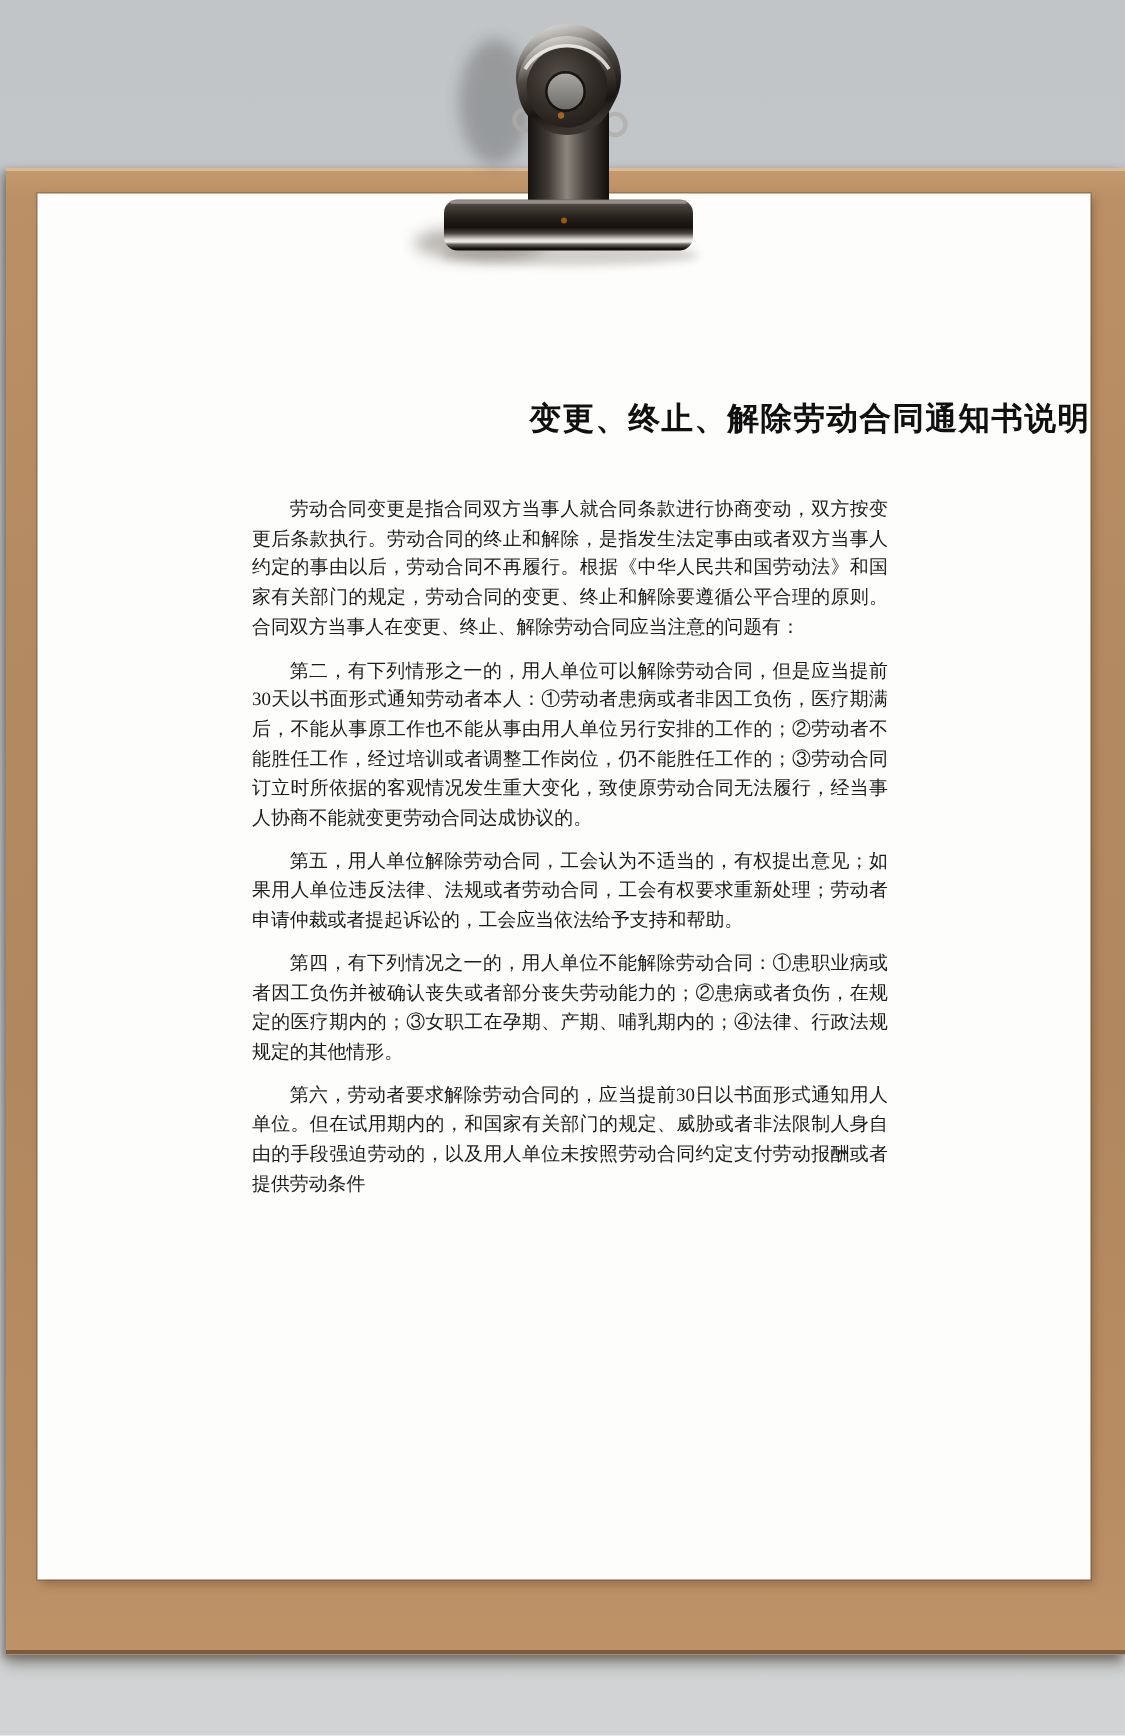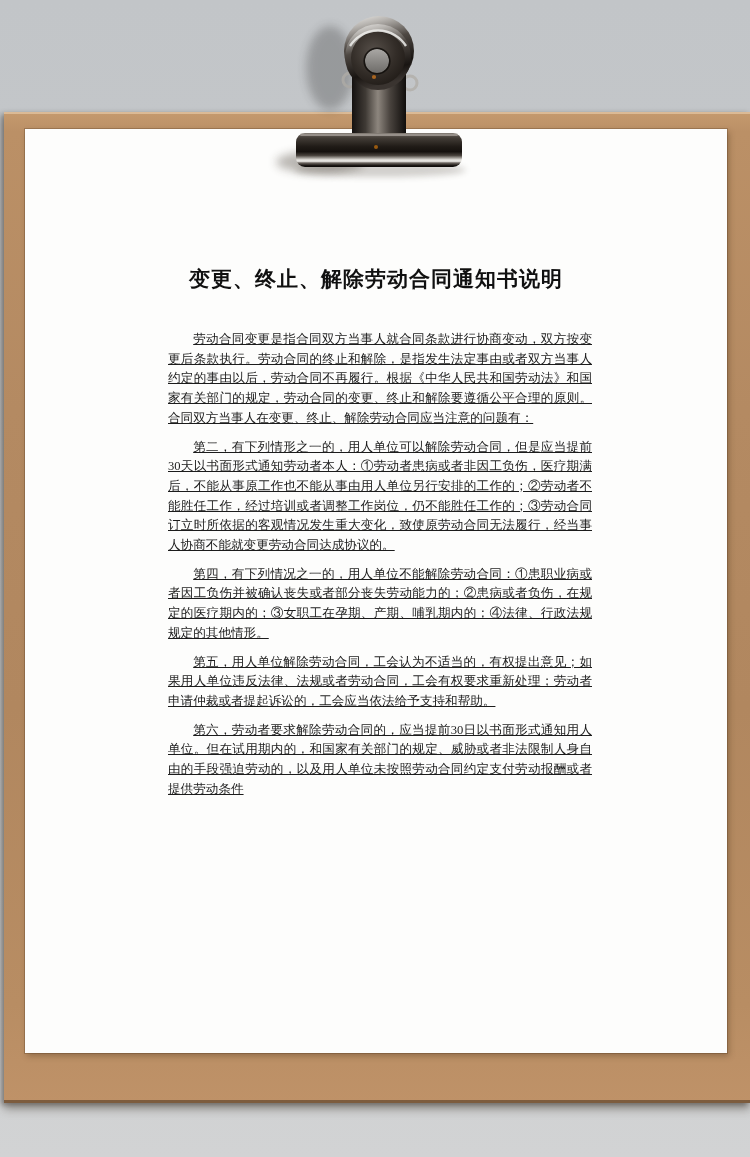--- a/index.html
+++ b/index.html
@@ -17,45 +17,45 @@
   }
   .board::before{content:"";position:absolute;top:0;left:0;right:0;height:2px;background:rgba(255,235,210,.4);}
   .board::after{content:"";position:absolute;bottom:0;left:0;right:0;height:3px;background:rgba(60,38,20,.5);}
   
   .paper{
     position:absolute;left:25px;top:129px;width:702px;height:924px;z-index:2;
     background:#fdfdfc;
     box-shadow:0 0 0 1px rgba(80,55,30,.28), 2px 3px 6px rgba(70,45,22,.35);
   }
   .doc-title{
-    margin:136px 0 0;text-align:center;
+    margin:136px 0 0;text-align:right;
     font-size:21px;font-weight:bold;letter-spacing:1px;color:#101010;
   }
   .doc-body{width:424px;margin:37px 134px 0 143px;}
   .doc-body p{
     margin:0 0 9px;font-size:12.6px;line-height:19.7px;
-    text-align:justify;text-indent:2em;color:#1c1c1c;text-decoration:underline;
+    text-align:justify;text-indent:2em;color:#1c1c1c;
   }
   
   .clip{position:absolute;left:268px;top:10px;width:224px;height:182px;z-index:3;}
 </style>
 </head>
 <body>
 
 <div class="wall"></div>
 
 <div class="board"></div>
 
 <div class="paper">
   <h1 class="doc-title">变更、终止、解除劳动合同通知书说明</h1>
   <div class="doc-body">
     <p>劳动合同变更是指合同双方当事人就合同条款进行协商变动，双方按变更后条款执行。劳动合同的终止和解除，是指发生法定事由或者双方当事人约定的事由以后，劳动合同不再履行。根据《中华人民共和国劳动法》和国家有关部门的规定，劳动合同的变更、终止和解除要遵循公平合理的原则。合同双方当事人在变更、终止、解除劳动合同应当注意的问题有：</p>
     <p>第二，有下列情形之一的，用人单位可以解除劳动合同，但是应当提前30天以书面形式通知劳动者本人：①劳动者患病或者非因工负伤，医疗期满后，不能从事原工作也不能从事由用人单位另行安排的工作的；②劳动者不能胜任工作，经过培训或者调整工作岗位，仍不能胜任工作的；③劳动合同订立时所依据的客观情况发生重大变化，致使原劳动合同无法履行，经当事人协商不能就变更劳动合同达成协议的。</p>
+    <p>第五，用人单位解除劳动合同，工会认为不适当的，有权提出意见；如果用人单位违反法律、法规或者劳动合同，工会有权要求重新处理；劳动者申请仲裁或者提起诉讼的，工会应当依法给予支持和帮助。</p>
     <p>第四，有下列情况之一的，用人单位不能解除劳动合同：①患职业病或者因工负伤并被确认丧失或者部分丧失劳动能力的；②患病或者负伤，在规定的医疗期内的；③女职工在孕期、产期、哺乳期内的；④法律、行政法规规定的其他情形。</p>
-    <p>第五，用人单位解除劳动合同，工会认为不适当的，有权提出意见；如果用人单位违反法律、法规或者劳动合同，工会有权要求重新处理；劳动者申请仲裁或者提起诉讼的，工会应当依法给予支持和帮助。</p>
     <p>第六，劳动者要求解除劳动合同的，应当提前30日以书面形式通知用人单位。但在试用期内的，和国家有关部门的规定、威胁或者非法限制人身自由的手段强迫劳动的，以及用人单位未按照劳动合同约定支付劳动报酬或者提供劳动条件</p>
   </div>
 </div>
 
 <svg class="clip" viewBox="0 0 224 182" xmlns="http://www.w3.org/2000/svg" aria-hidden="true">
   <defs>
     <filter id="soft5" x="-60%" y="-60%" width="220%" height="220%">
         <feGaussianBlur stdDeviation="5"></feGaussianBlur>
       </filter>
     <filter id="soft3" x="-60%" y="-60%" width="220%" height="220%">

